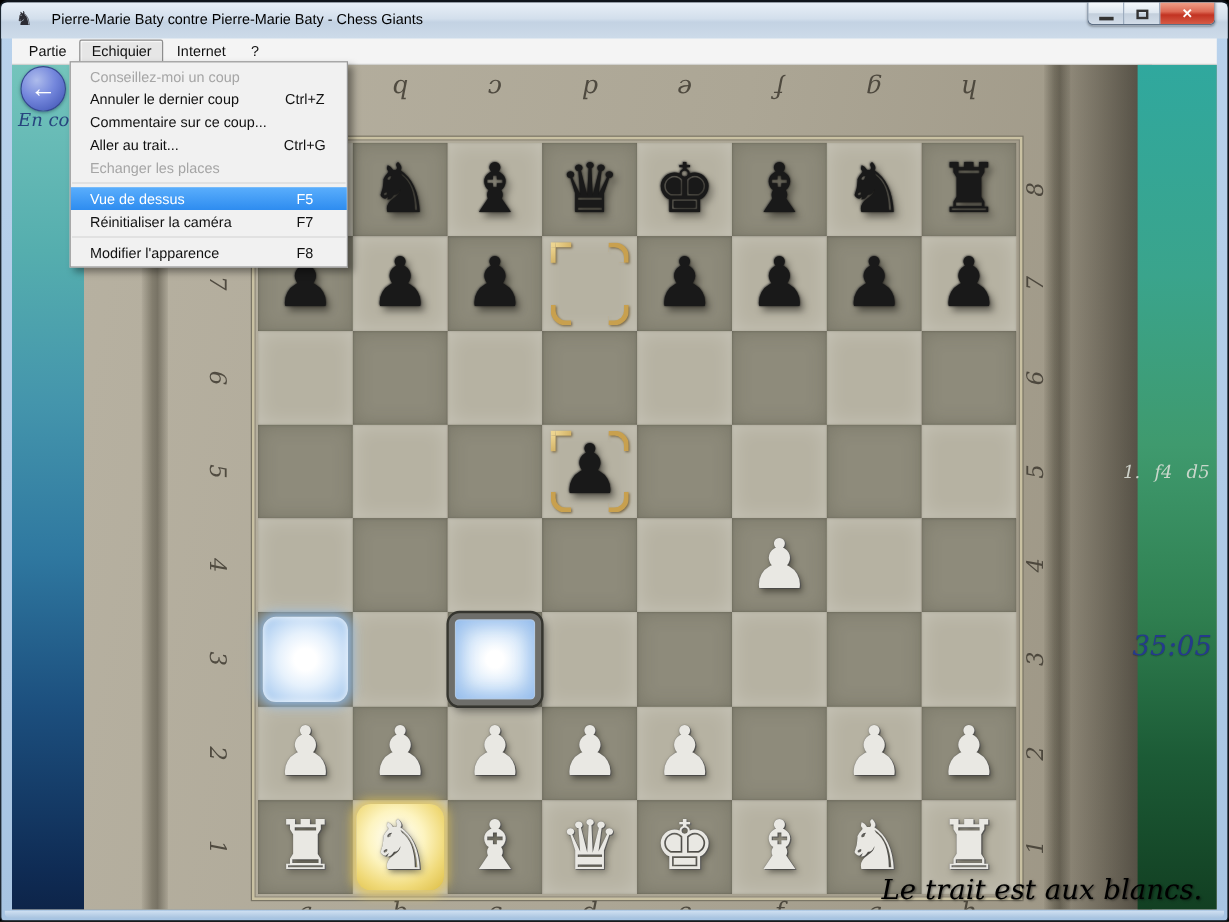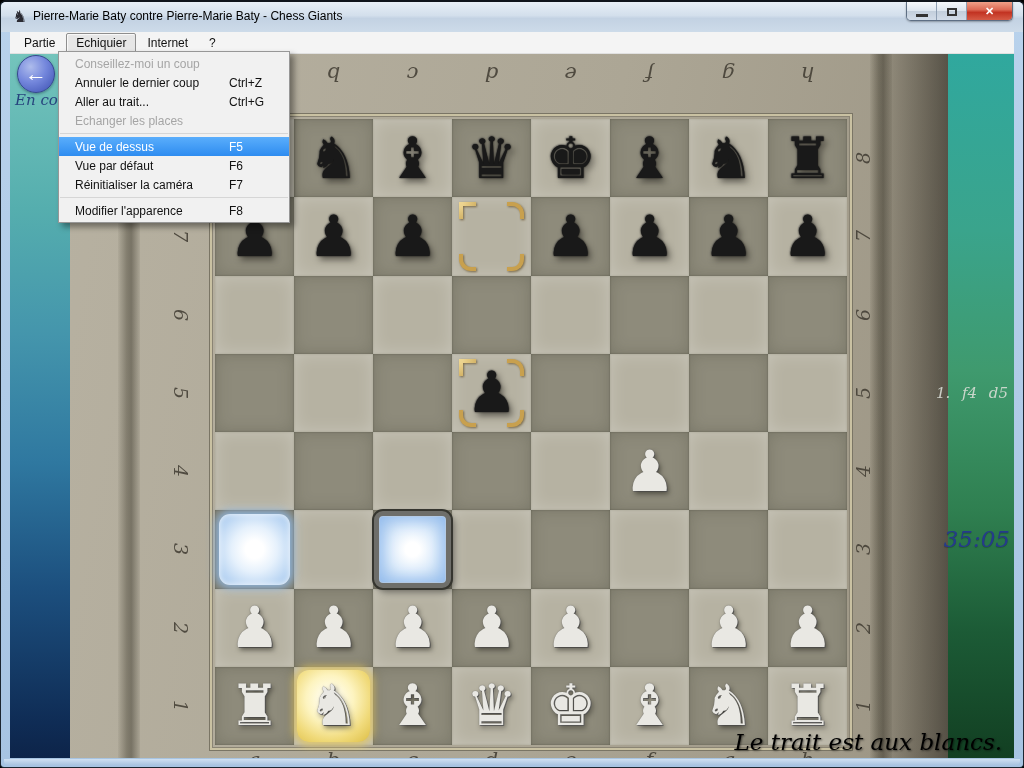--- a/index.html
+++ b/index.html
@@ -7,21 +7,21 @@
               font-family:"Liberation Sans", sans-serif; }
 
   
   #window { position:absolute; inset:0; background:linear-gradient(180deg,#b9d2ec,#a7c4e2);
             border:1px solid #1c2630; border-top:2px solid #10151c; border-radius:6px 6px 4px 4px; }
   #titlebar { position:absolute; left:0; right:0; top:0; height:30px;
               background:linear-gradient(180deg,#e8eff7 0%,#d3dfec 45%,#c3d2e3 55%,#cddbe9 100%);
               border-radius:5px 5px 0 0; }
   #title-icon { position:absolute; left:10px; top:6px; width:18px; height:18px; font-size:16px;
                 line-height:18px; color:#2b2b33; text-align:center; }
-  #title-text { position:absolute; left:32px; top:7px; font-size:12px; color:#000; }
+  #title-text { position:absolute; left:42px; top:7px; font-size:12px; color:#000; }
   #win-buttons { position:absolute; right:10px; top:0; height:19px; display:flex;
                  border:1px solid #5e6f84; border-top:none; border-radius:0 0 5px 5px; overflow:hidden;
                  box-shadow:0 1px 2px rgba(0,0,0,.3); }
   .win-btn { width:30px; height:19px; display:flex; align-items:center; justify-content:center;
              background:linear-gradient(180deg,#f6f9fc 0%,#dde6ef 45%,#c3cfdc 50%,#d4deea 100%);
              border-right:1px solid #8fa0b4; font-size:10px; color:#333; cursor:default; }
   .win-btn.close { width:45px; border-right:none; color:#fff; font-weight:bold; font-size:11px;
              background:linear-gradient(180deg,#f0a088 0%,#dd6a55 40%,#c23322 55%,#d8604a 100%); }
   .win-btn .min-glyph { display:block; width:12px; height:3px; background:#333; margin-top:8px; }
   .win-btn .max-glyph { display:block; width:10px; height:8px; border:2px solid #333; }
@@ -104,21 +104,21 @@
   .file-label-bottom { top:694px; width:79px; font-size:21px; }
   .file-label-top { top:8px; width:79px; font-size:21px; transform:rotate(180deg); }
   .rank-label-left { left:100px; height:78px; width:22px; font-size:19px; line-height:78px; transform:rotate(90deg); }
   .rank-label-right { left:782px; height:78px; width:22px; font-size:19px; line-height:78px; transform:rotate(-90deg); }
 
   
   #dropdown { position:absolute; left:57px; top:49px; width:232px; background:#f1f1f1;
       border:1px solid #979797; box-shadow:4px 4px 6px rgba(0,0,0,.4); z-index:100; padding:2px 0; }
   .menu-item { height:19px; display:flex; align-items:center; padding:0 10px 0 16px; font-size:12px; color:#111; }
   .menu-item .mi-label { flex:1; white-space:nowrap; }
-  .menu-item .mi-shortcut { width:50px; text-align:left; }
+  .menu-item .mi-shortcut { width:50px; text-align:center; }
   .menu-item.disabled { color:#a5a5a5; }
   .menu-item.highlighted { background:linear-gradient(180deg,#5aaefc,#2e8cf0); color:#fff; }
   .menu-sep { height:1px; background:#d6d6d6; margin:3px 1px; }
 
   #bottom-edge { position:absolute; left:3px; right:3px; bottom:2px; height:6px;
       background:linear-gradient(180deg,#cfe0f2,#a9c4e0); border-radius:0 0 4px 4px; }
 </style>
 </head>
 <body>
 
@@ -348,37 +348,37 @@
   <div id="dropdown">
       <div class="menu-item disabled">
         <span class="mi-label">Conseillez-moi un coup</span>
         <span class="mi-shortcut"></span>
       </div>
       <div class="menu-item">
         <span class="mi-label">Annuler le dernier coup</span>
         <span class="mi-shortcut">Ctrl+Z</span>
       </div>
       <div class="menu-item">
+        <span class="mi-label">Commentaire sur ce coup...</span>
+        <span class="mi-shortcut"></span>
+      </div>
+      <div class="menu-item">
         <span class="mi-label">Aller au trait...</span>
         <span class="mi-shortcut">Ctrl+G</span>
       </div>
       <div class="menu-item disabled">
         <span class="mi-label">Echanger les places</span>
         <span class="mi-shortcut"></span>
       </div>
       <div class="menu-sep"></div>
       <div class="menu-item highlighted">
         <span class="mi-label">Vue de dessus</span>
         <span class="mi-shortcut">F5</span>
       </div>
       <div class="menu-item">
-        <span class="mi-label">Vue par défaut</span>
-        <span class="mi-shortcut">F6</span>
-      </div>
-      <div class="menu-item">
         <span class="mi-label">Réinitialiser la caméra</span>
         <span class="mi-shortcut">F7</span>
       </div>
       <div class="menu-sep"></div>
       <div class="menu-item">
         <span class="mi-label">Modifier l'apparence</span>
         <span class="mi-shortcut">F8</span>
       </div>
     </div>
   <div id="bottom-edge"></div>

